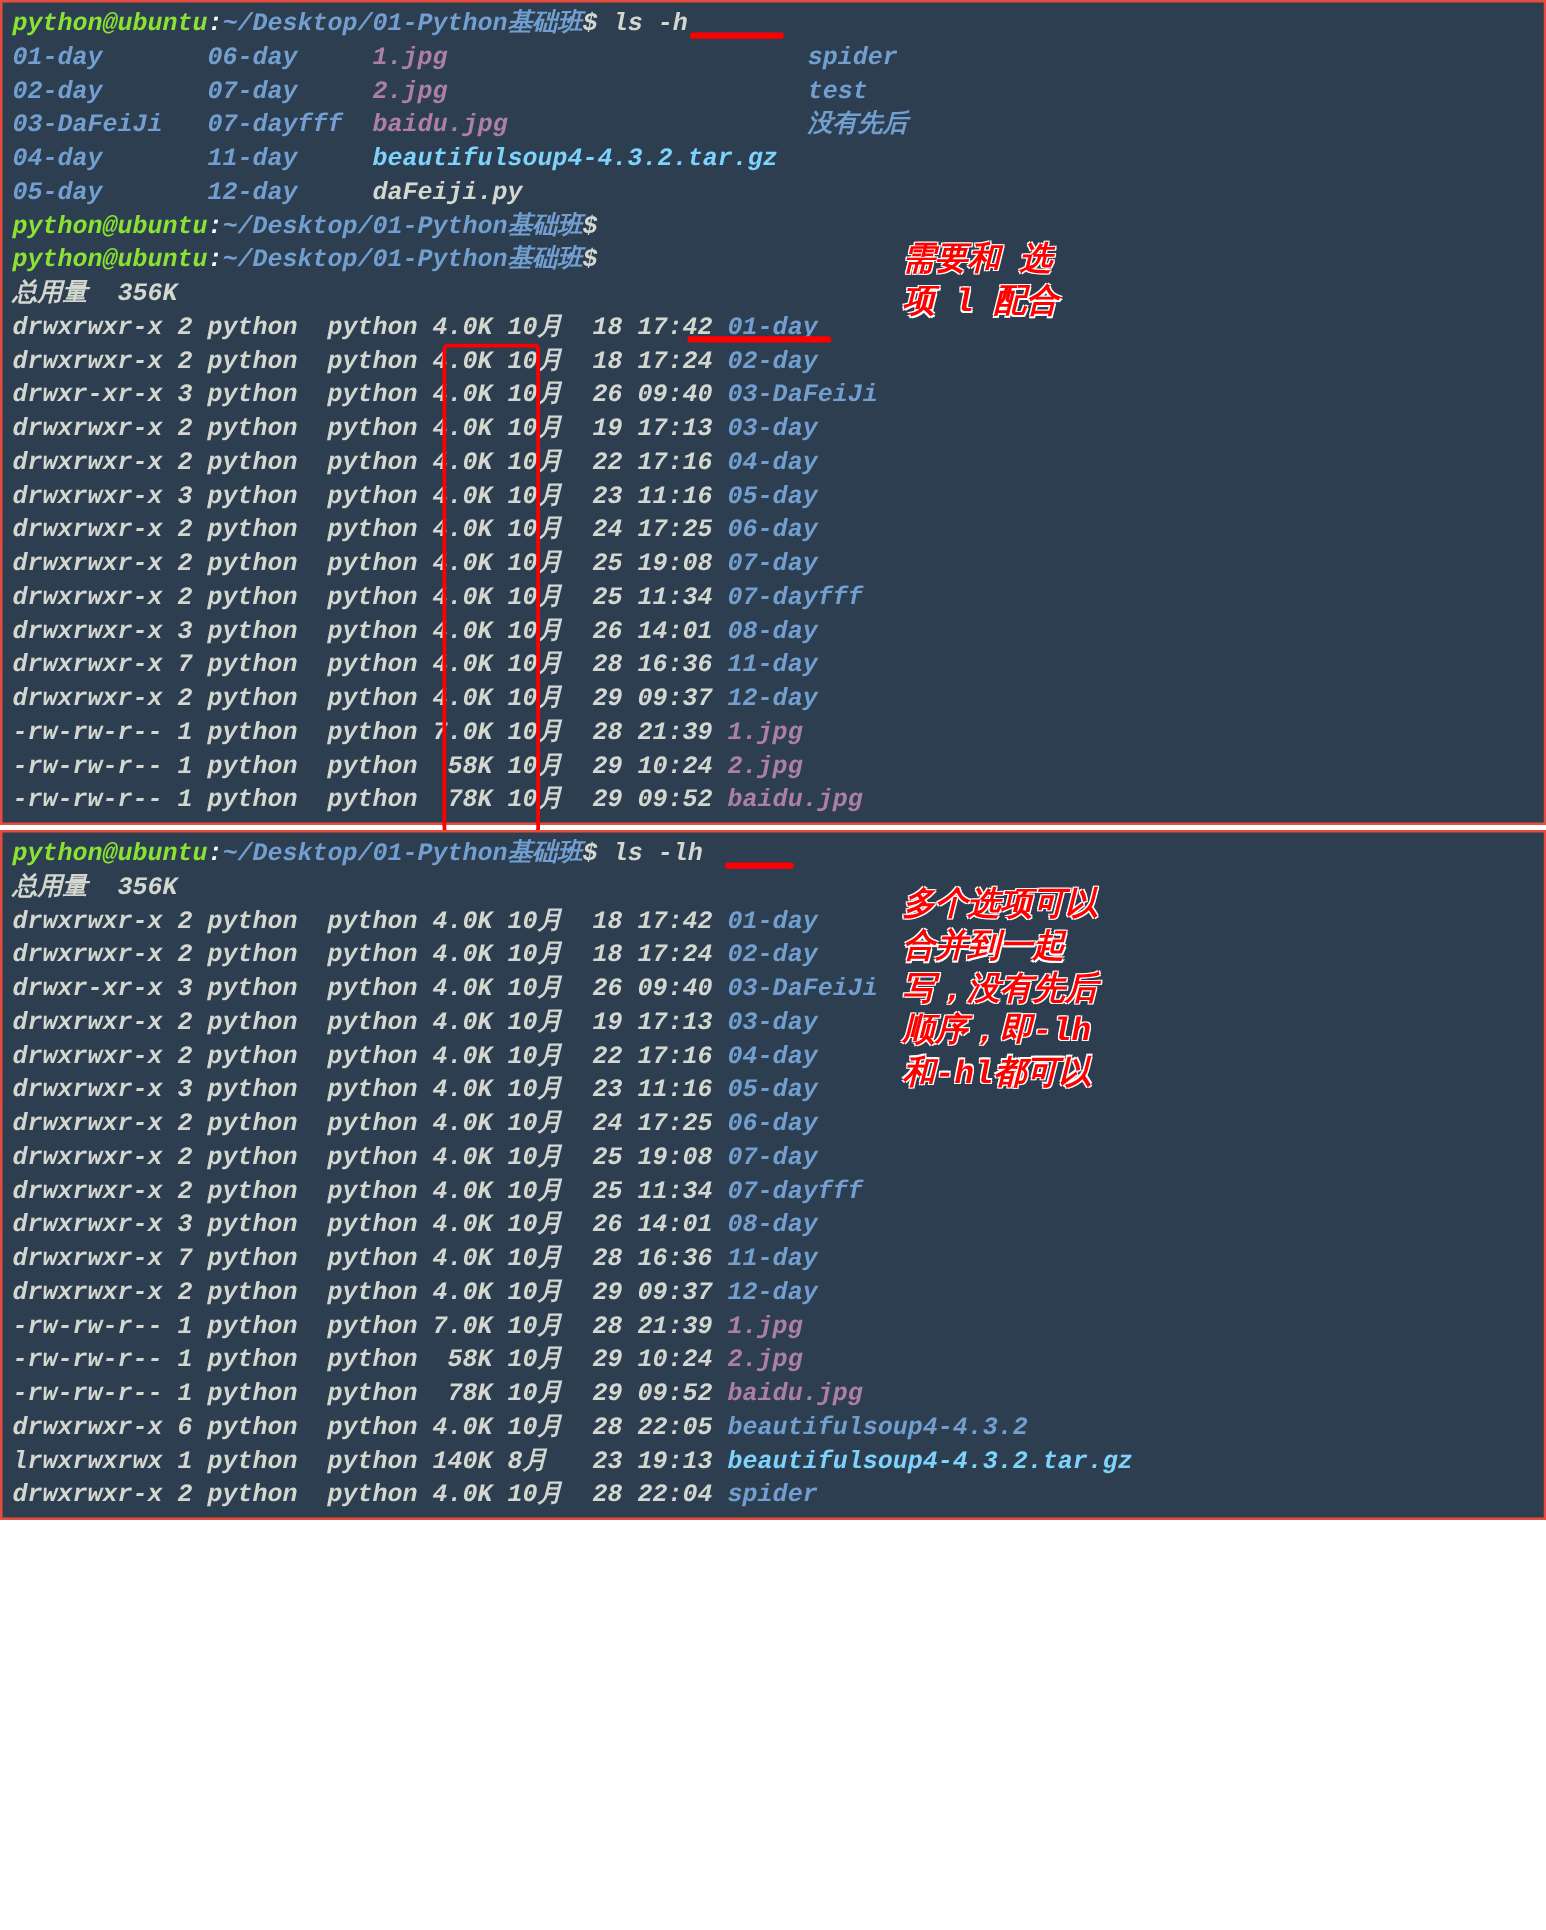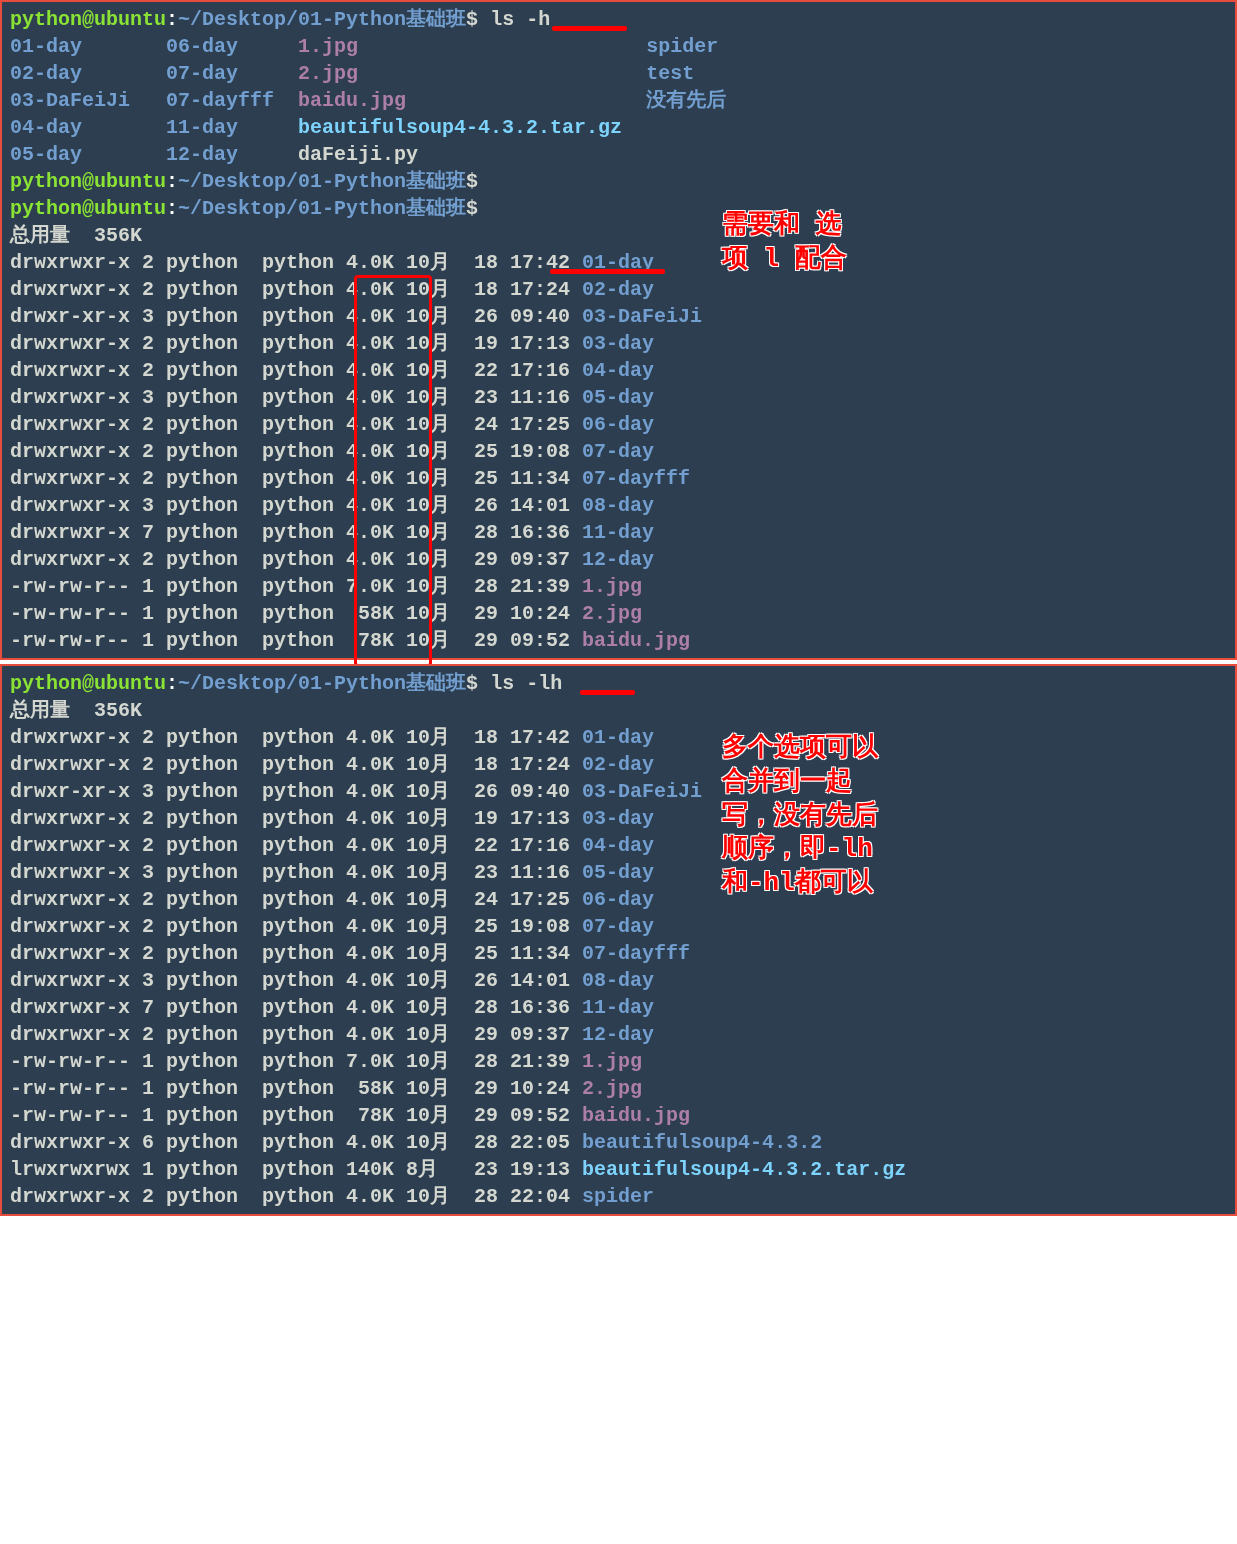--- a/index.html
+++ b/index.html
@@ -10,20 +10,21 @@
   font-weight: bold;
   width: 1237px;
 }
 .terminal {
   background: #2c3e50;
   padding: 4px 8px;
   border: 2px solid #e74c3c;
   margin-bottom: 4px;
   line-height: 1.35;
   position: relative;
+  font-style: italic;
 }
 .prompt-user { color: #8ae234; }
 .prompt-host { color: #ffffff; }
 .prompt-path { color: #729fcf; }
 .white { color: #d3d7cf; }
 .dir { color: #729fcf; }
 .file { color: #d3d7cf; }
 .archive { color: #7dd3fc; }
 .magenta { color: #ad7fa8; }
 .line { white-space: pre; color: #d3d7cf; }
@@ -82,21 +83,21 @@
       <div class="line"><span>drwxrwxr-x 3 python  python 4.0K 10月  26 14:01 </span><span class="dir">08-day</span></div>
       <div class="line"><span>drwxrwxr-x 7 python  python 4.0K 10月  28 16:36 </span><span class="dir">11-day</span></div>
       <div class="line"><span>drwxrwxr-x 2 python  python 4.0K 10月  29 09:37 </span><span class="dir">12-day</span></div>
       <div class="line"><span>-rw-rw-r-- 1 python  python 7.0K 10月  28 21:39 </span><span class="magenta">1.jpg</span></div>
       <div class="line"><span>-rw-rw-r-- 1 python  python  58K 10月  29 10:24 </span><span class="magenta">2.jpg</span></div>
       <div class="line"><span>-rw-rw-r-- 1 python  python  78K 10月  29 09:52 </span><span class="magenta">baidu.jpg</span></div>
     </div>
 
   <div class="box-red" style="top:273px; left:352px; width:78px; height:392px;"></div>
 
-  <div class="annotation" style="top:207px; left:720px; white-space:pre;">需要和 选
+  <div class="annotation" style="top:190px; left:720px; white-space:pre;">需要和 选
 项 l 配合</div>
 </div>
 
 <div class="terminal">
   <div class="line"><span class="prompt-user">python@ubuntu</span><span class="prompt-host">:</span><span class="prompt-path">~/Desktop/01-Python基础班</span><span class="white">$</span> <span class="white">ls -lh</span></div>
 
   <div class="underline-red" style="top:24px; left:578px; width:55px;"></div>
 
   <div class="line">总用量  356K</div>
 
@@ -114,18 +115,18 @@
       <div class="line"><span>drwxrwxr-x 7 python  python 4.0K 10月  28 16:36 </span><span class="dir">11-day</span></div>
       <div class="line"><span>drwxrwxr-x 2 python  python 4.0K 10月  29 09:37 </span><span class="dir">12-day</span></div>
       <div class="line"><span>-rw-rw-r-- 1 python  python 7.0K 10月  28 21:39 </span><span class="magenta">1.jpg</span></div>
       <div class="line"><span>-rw-rw-r-- 1 python  python  58K 10月  29 10:24 </span><span class="magenta">2.jpg</span></div>
       <div class="line"><span>-rw-rw-r-- 1 python  python  78K 10月  29 09:52 </span><span class="magenta">baidu.jpg</span></div>
       <div class="line"><span>drwxrwxr-x 6 python  python 4.0K 10月  28 22:05 </span><span class="dir">beautifulsoup4-4.3.2</span></div>
       <div class="line"><span>lrwxrwxrwx 1 python  python 140K 8月   23 19:13 </span><span class="archive">beautifulsoup4-4.3.2.tar.gz</span></div>
       <div class="line"><span>drwxrwxr-x 2 python  python 4.0K 10月  28 22:04 </span><span class="dir">spider</span></div>
     </div>
 
-  <div class="annotation" style="top:66px; left:720px; white-space:pre;">多个选项可以
+  <div class="annotation" style="top:42px; left:720px; white-space:pre;">多个选项可以
 合并到一起
 写，没有先后
 顺序，即-lh
 和-hl都可以</div>
 </div>
 
 </body></html>

